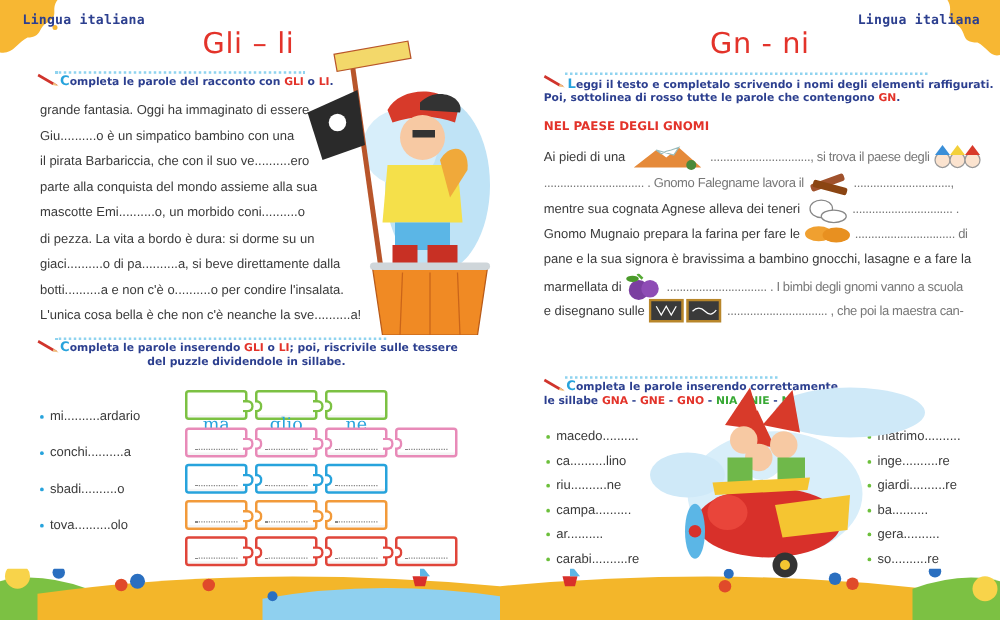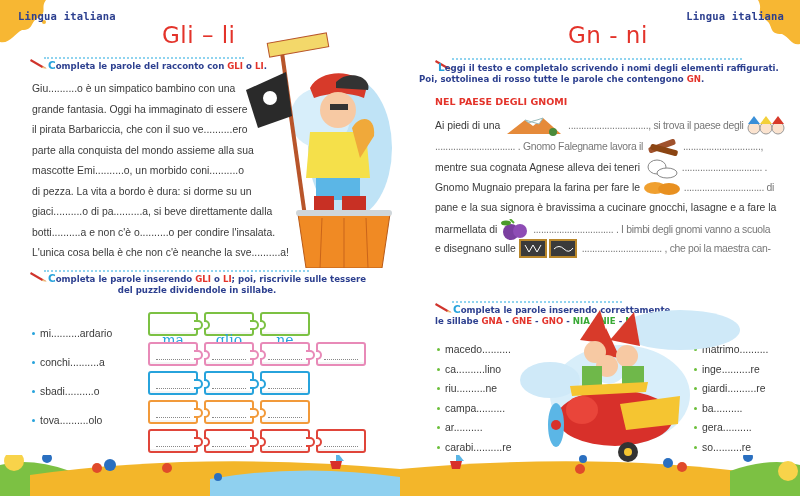--- a/index.html
+++ b/index.html
@@ -75,22 +75,22 @@
     <div class="dotted-rule" style="left:44px; top:57px; width:200px;"></div>
     <svg class="pencil" style="left:29px; top:56px;" viewBox="0 0 20 14">
       <path d="M2 3 L14 10 L17 12 L13 12 L1 5 Z" fill="#d0342c"></path>
       <path d="M14 10 L18 13 L13 12 Z" fill="#f1c27d"></path>
     </svg>
     <div class="instr" style="left:48px; top:60px;">
       <span class="cap">C</span><span>ompleta le parole del racconto con </span><span class="red">GLI</span><span> o </span><span class="red">LI</span><span>.</span>
     </div>
 
     <div class="story" style="left:32px; top:79px;">
+      <div class="line">grande fantasia. Oggi ha immaginato di essere</div>
       <div class="line">Giu..........o è un simpatico bambino con una</div>
-      <div class="line">grande fantasia. Oggi ha immaginato di essere</div>
       <div class="line">il pirata Barbariccia, che con il suo ve..........ero</div>
       <div class="line">parte alla conquista del mondo assieme alla sua</div>
       <div class="line">mascotte Emi..........o, un morbido coni..........o</div>
       <div class="line">di pezza. La vita a bordo è dura: si dorme su un</div>
       <div class="line">giaci..........o di pa..........a, si beve direttamente dalla</div>
       <div class="line">botti..........a e non c'è o..........o per condire l'insalata.</div>
       <div class="line">L'unica cosa bella è che non c'è neanche la sve..........a!</div>
     </div>
 
     <svg class="illus" style="left:240px; top:28px;" width="160" height="240" viewBox="0 0 160 240">
@@ -245,21 +245,21 @@
       <path d="M56 0 H14 C20 10 10 14 22 20 C30 26 24 34 38 34 C46 38 48 46 56 44 Z" fill="#f7b733"></path>
     </svg>
     <div class="section-label">Lingua italiana</div>
     <div class="title">Gn - ni</div>
 
     <div class="dotted-rule" style="left:52px; top:58px; width:290px;"></div>
     <svg class="pencil" style="left:34px; top:57px;" viewBox="0 0 20 14">
       <path d="M2 3 L14 10 L17 12 L13 12 L1 5 Z" fill="#d0342c"></path>
       <path d="M14 10 L18 13 L13 12 Z" fill="#f1c27d"></path>
     </svg>
-    <div class="instr" style="left:19px; top:62px;">
+    <div class="instr" style="left:35px; top:62px;">
       <div style="padding-left:19px;"><span class="cap">L</span><span>eggi il testo e completalo scrivendo i nomi degli elementi raffigurati.</span></div>
       <div><span>Poi, sottolinea di rosso tutte le parole che contengono </span><span class="red">GN</span><span>.</span></div>
     </div>
 
     <div class="instr red" style="left:35px; top:96px; color:#e3332a; font-size:9.5px;">NEL PAESE DEGLI GNOMI</div>
 
     <div class="story" style="left:35px; top:116px;">
       <div class="line">
         <span>Ai piedi di una</span>
         <svg class="img-inline" width="62" height="20" viewBox="0 0 62 20">
@@ -294,21 +294,21 @@
         <span class="blank">............................... .</span>
       </div>
       <div class="line">
         <span>Gnomo Mugnaio prepara la farina per fare le</span>
         <svg class="img-inline" width="38" height="16" viewBox="0 0 38 16">
             <ellipse cx="12" cy="8" rx="11" ry="6" fill="#f0a030"></ellipse>
             <ellipse cx="26" cy="9" rx="11" ry="6" fill="#e89020"></ellipse>
           </svg>
         <span class="blank">............................... di</span>
       </div>
-      <div class="line">pane e la sua signora è bravissima a cucinare gnocchi, lasagne e a fare la</div>
+      <div class="line">pane e la sua signora è bravissima a bambino gnocchi, lasagne e a fare la</div>
       <div class="line">
         <span>marmellata di</span>
         <svg class="img-inline" width="30" height="22" viewBox="0 0 30 22">
             <circle cx="11" cy="13" r="8" fill="#7b3fa0"></circle>
             <circle cx="20" cy="12" r="7" fill="#8e4cb5"></circle>
             <path d="M14 4 L10 0" stroke="#5a3" stroke-width="2"></path>
             <ellipse cx="6" cy="4" rx="5" ry="2.5" fill="#4a9a2a"></ellipse>
           </svg>
         <span class="blank">............................... . I bimbi degli gnomi vanno a scuola</span>
       </div>

